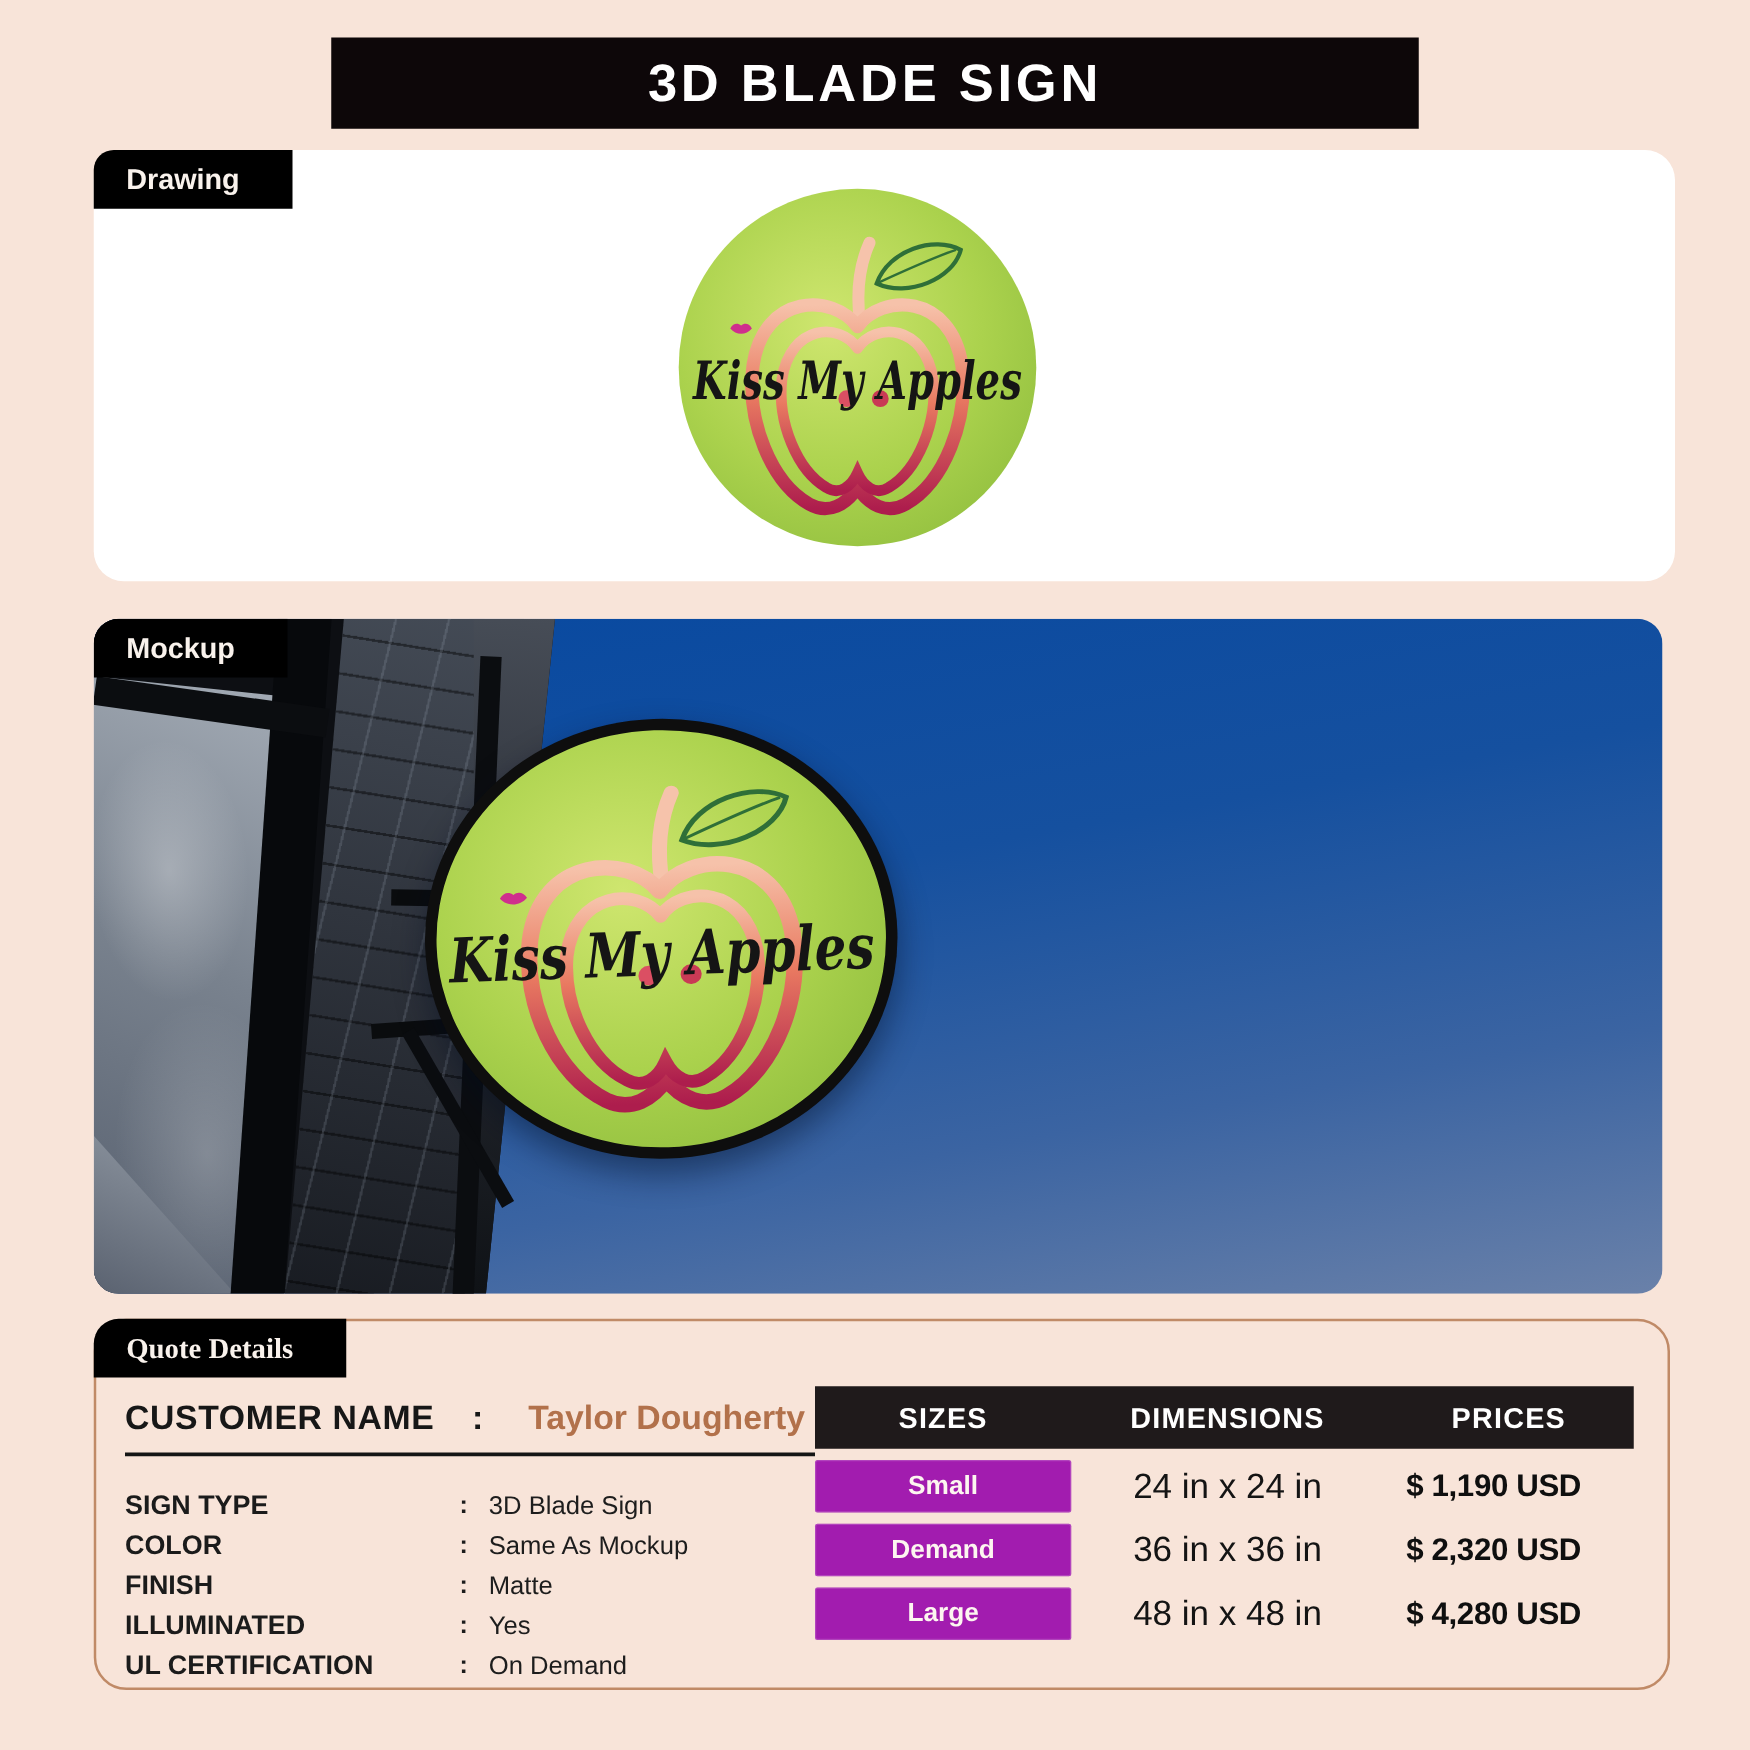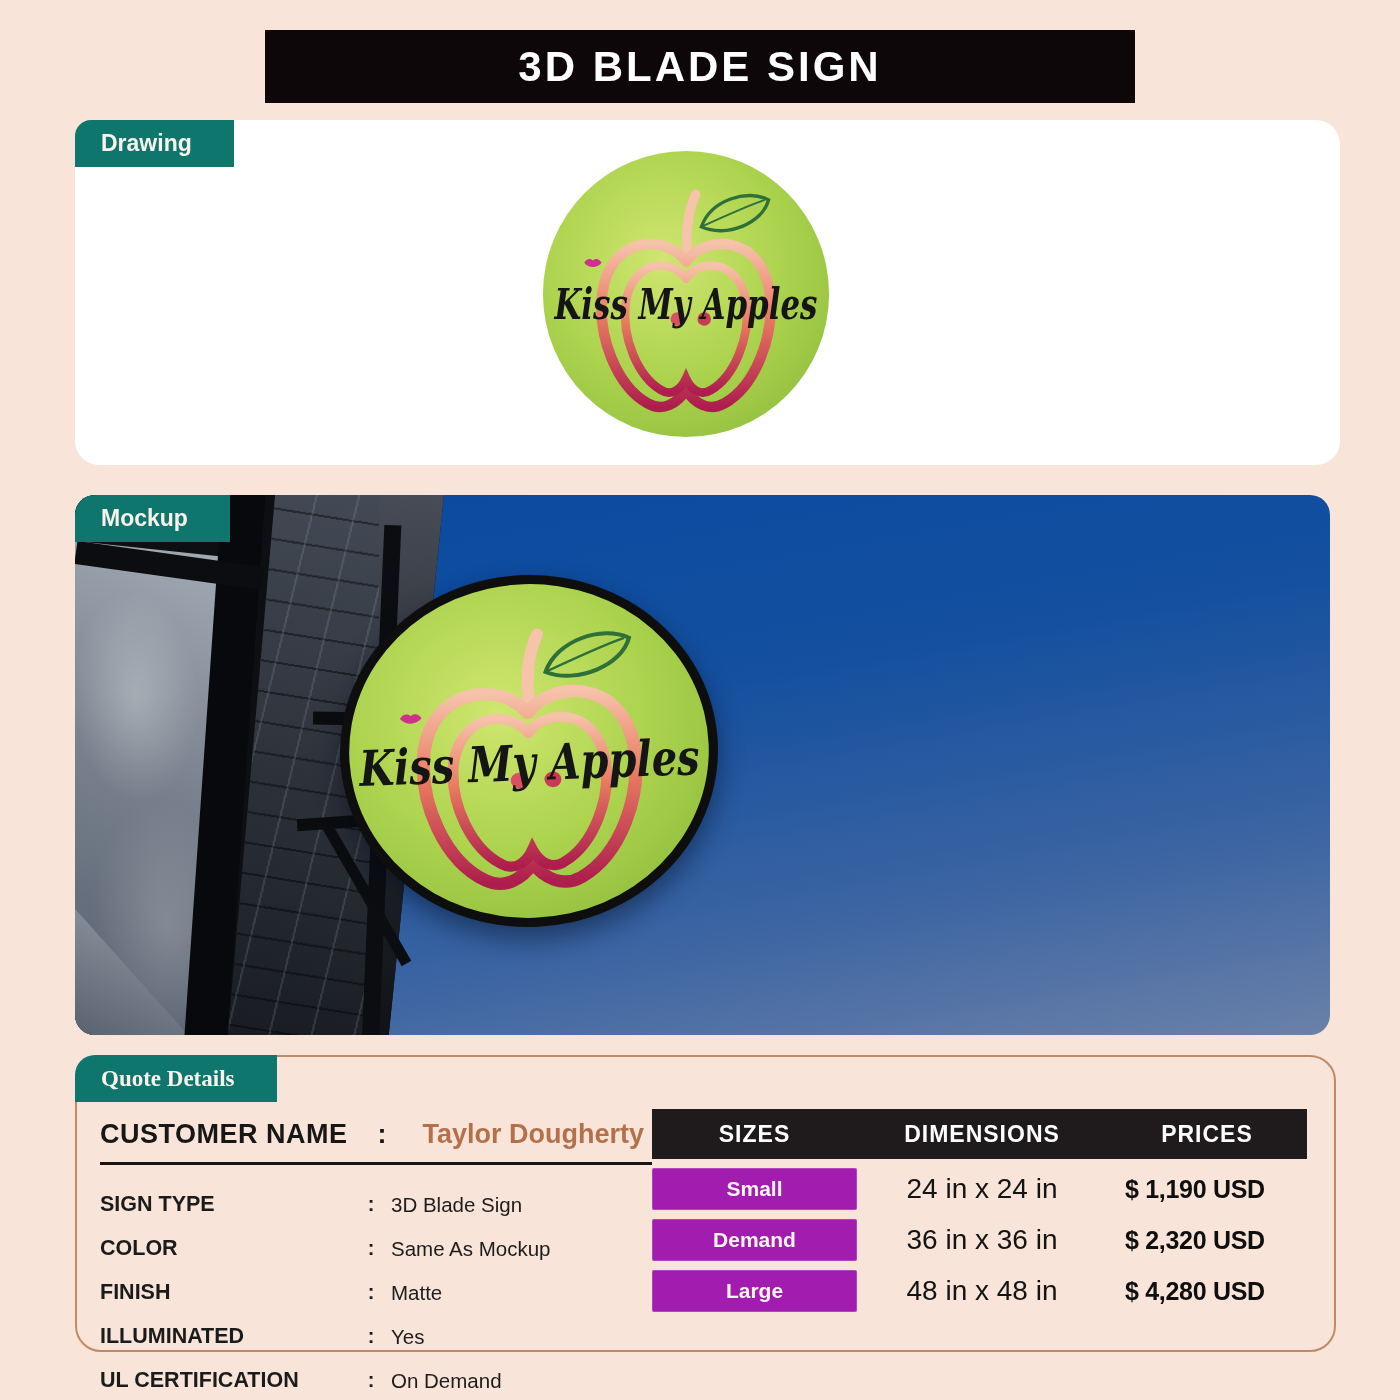--- a/index.html
+++ b/index.html
@@ -7,21 +7,21 @@
   body { font-family:"Liberation Sans", sans-serif; }
   .page { position:relative; width:1400px; height:1400px; background:#f8e4d9; overflow:hidden; }
 
   
   .title-bar { position:absolute; left:265px; top:30px; width:870px; height:73px;
     background:#0d0709; display:flex; align-items:center; justify-content:center; }
   .title-bar h1 { color:#ffffff; font-size:42px; font-weight:800; letter-spacing:3px; }
 
   
   .tab { position:absolute; top:0; left:0; height:47px; padding:0 42px 0 26px;
-    background:#0f766e; color:#f9f2ec; font-size:23px; font-weight:bold;
+    background:#000000; color:#f9f2ec; font-size:23px; font-weight:bold;
     display:flex; align-items:center; border-radius:16px 0 0 0; z-index:6; }
 
   
   .drawing-panel { position:absolute; left:75px; top:120px; width:1265px; height:345px;
     background:#ffffff; border-radius:24px; }
   .drawing-logo { position:absolute; left:465px; top:30px; width:292px; height:288px; }
   .drawing-logo svg { width:100%; height:100%; display:block; }
 
   
   .mockup-panel { position:absolute; left:75px; top:495px; width:1255px; height:540px;
@@ -69,21 +69,21 @@
     border:2px solid #c08a67; border-radius:26px; background:#f8e4d9; }
   .quote-panel .tab { top:-2px; left:-2px; border-radius:20px 0 0 0;font-family:Liberation Serif, serif; }
 
   .customer-row { position:absolute; left:23px; top:62px; display:flex; gap:30px;
     align-items:baseline; border-bottom:3px solid #151515; padding:0 8px 12px 0; }
   .customer-label { font-size:27px; font-weight:800; color:#171717; letter-spacing:.5px; }
   .customer-colon { font-size:27px; font-weight:800; color:#171717; }
   .customer-name { font-size:27px; font-weight:bold; color:#b2714b; padding-left:6px; }
 
   .spec-list { position:absolute; left:23px; top:132px; display:grid;
-    grid-template-columns:255px 32px auto; row-gap:13px; align-items:center; }
+    grid-template-columns:255px 32px auto; row-gap:1px; align-items:center; }
   .spec-label { font-size:21.5px; font-weight:800; color:#1b1b1b; line-height:31px; }
   .spec-colon { font-size:20px; font-weight:800; color:#1b1b1b; text-align:center; }
   .spec-value { font-size:20.5px; color:#1d1d1d; padding-left:4px; }
 
   .price-table { position:absolute; left:575px; top:52px; width:655px; }
   .pt-head { display:grid; grid-template-columns:205px 250px 200px; height:50px;
     background:#1f1a1b; align-items:center; }
   .pt-head span { color:#ffffff; font-size:23px; font-weight:800; text-align:center; letter-spacing:1px; }
   .pt-row { display:grid; grid-template-columns:205px 250px 200px; align-items:center;
     height:42px; margin-top:9px; }

